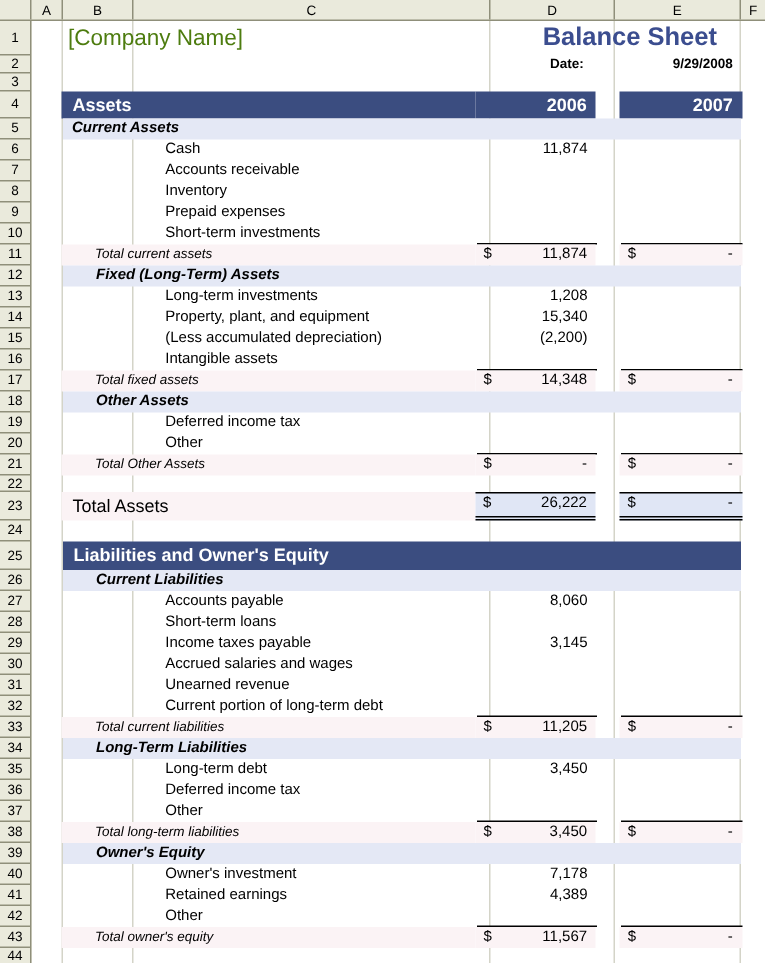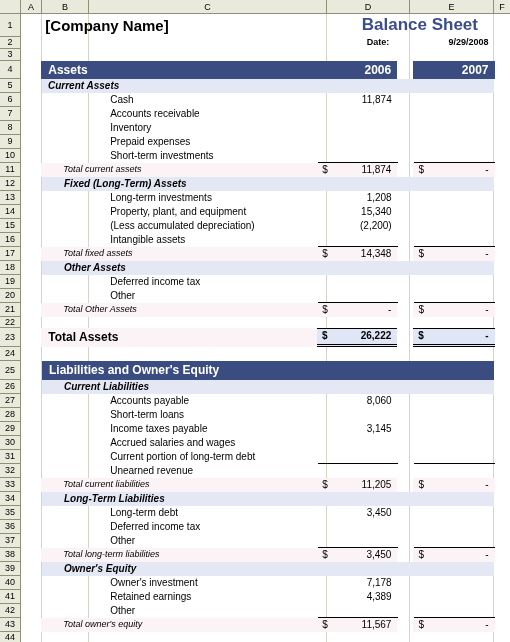--- a/index.html
+++ b/index.html
@@ -56,29 +56,29 @@
   .c-e{width:84px;margin-left:16px;}
   .c-f{width:16px;}
   
   .c-bc{width:285px;}
   .c-bcde{width:452px;}
 
   
   .gridline{position:absolute;top:0;bottom:0;width:1px;background:#D4D4C8;}
 
   
-  .txt-title{font-size:15px;font-weight:bold;color:#000000;letter-spacing:0px;}
+  .txt-title{font-size:15px;font-weight:normal;color:#4d7c0f;letter-spacing:0px;}
   .txt-bs{font-size:17px;font-weight:bold;color:#3B4D8F;letter-spacing:0px;}
   .txt-datelbl{font-size:9px;font-weight:bold;color:#000;}
   .txt-dateval{font-size:9px;font-weight:bold;color:#000;}
   .band{background:#3B4D80;color:#ffffff;font-weight:bold;font-size:12px;}
   .subband{background:#E4E8F5;font-style:italic;font-weight:bold;font-size:10px;color:#000;}
   .item{font-size:10px;color:#000;}
   .subtotal-lbl{font-style:italic;font-size:9px;color:#000;}
-  .grand-lbl{font-size:12px;font-weight:bold;color:#000;}
+  .grand-lbl{font-size:12px;font-weight:normal;color:#000;}
 
   .pinkbg{background:#FBF3F5;}
   .bluebg{background:#E0E6F5;}
 
   .right{justify-content:flex-end;}
   .pad-r{padding-right:6px;}
   .pad-l4{padding-left:4px;}
 
   
   .numcell{display:flex;align-items:center;width:100%;height:100%;}
@@ -411,32 +411,32 @@
       </div>
       <div class="row" style="height:14px">
         <div class="cell c-a"></div>
         <div class="cell c-bc item" style="padding-left:69px">Accrued salaries and wages</div>
         <div class="cell c-d right pad-r item"></div>
         <div class="cell c-e right pad-r item"></div>
         <div class="cell c-f"></div>
       </div>
       <div class="row" style="height:14px">
         <div class="cell c-a"></div>
+        <div class="cell c-bc item" style="padding-left:69px">Unearned revenue</div>
+        <div class="cell c-d right pad-r item"></div>
+        <div class="cell c-e right pad-r item"></div>
+        <div class="cell c-f"></div>
+      </div>
+      <div class="row" style="height:14px">
+        <div class="cell c-a"></div>
         <div class="cell c-bc item" style="padding-left:69px">Current portion of long-term debt</div>
         <div class="cell c-d right pad-r item bb"></div>
         <div class="cell c-e right pad-r item bb"></div>
         <div class="cell c-f"></div>
       </div>
-      <div class="row" style="height:14px">
-        <div class="cell c-a"></div>
-        <div class="cell c-bc item" style="padding-left:69px">Unearned revenue</div>
-        <div class="cell c-d right pad-r item"></div>
-        <div class="cell c-e right pad-r item"></div>
-        <div class="cell c-f"></div>
-      </div>
 
       <div class="row" style="height:14px">
         <div class="cell c-a"></div>
         <div class="cell c-bc subtotal-lbl pinkbg" style="padding-left:22px">Total current liabilities</div>
         <div class="cell c-d pinkbg">
           <span class="numcell">
               <span class="dollar">$</span>
               <span class="numval">11,205</span>
             </span>
         </div>

